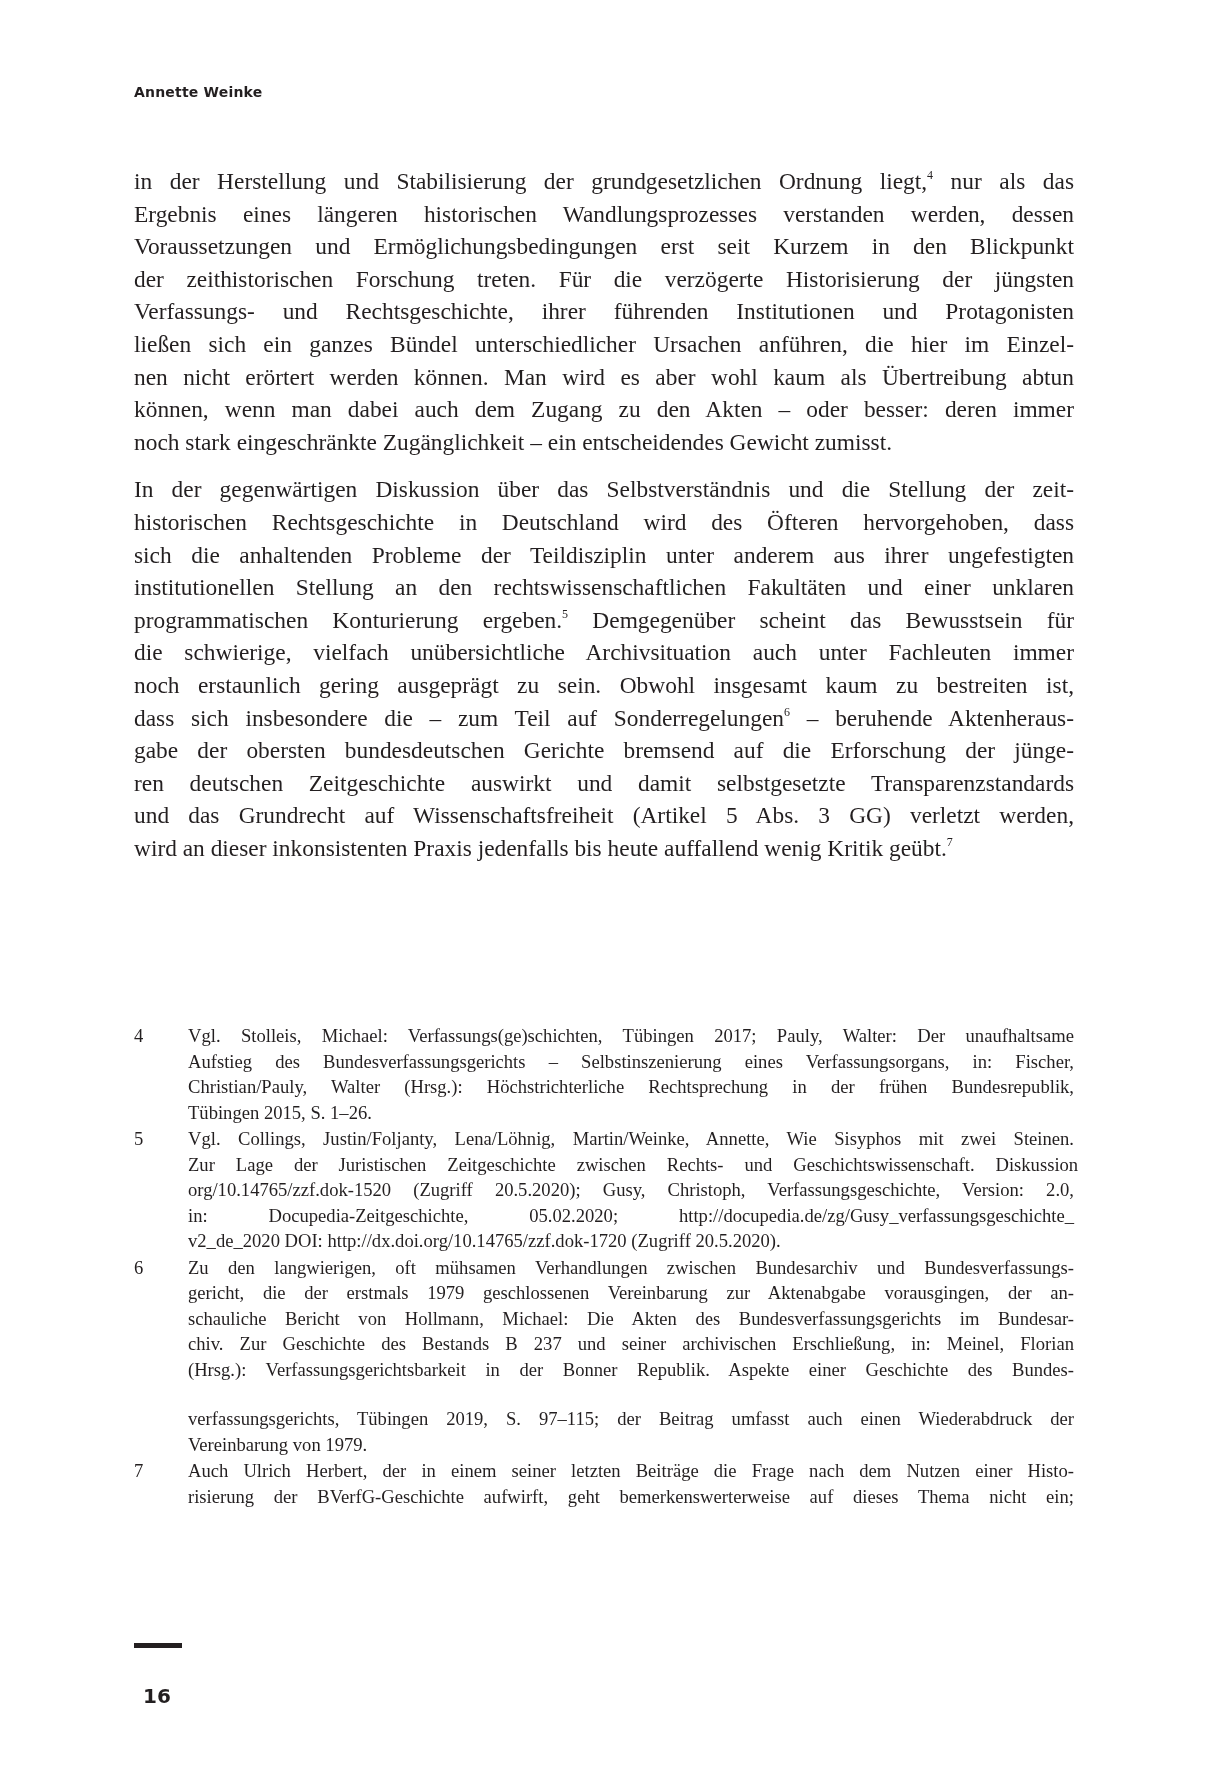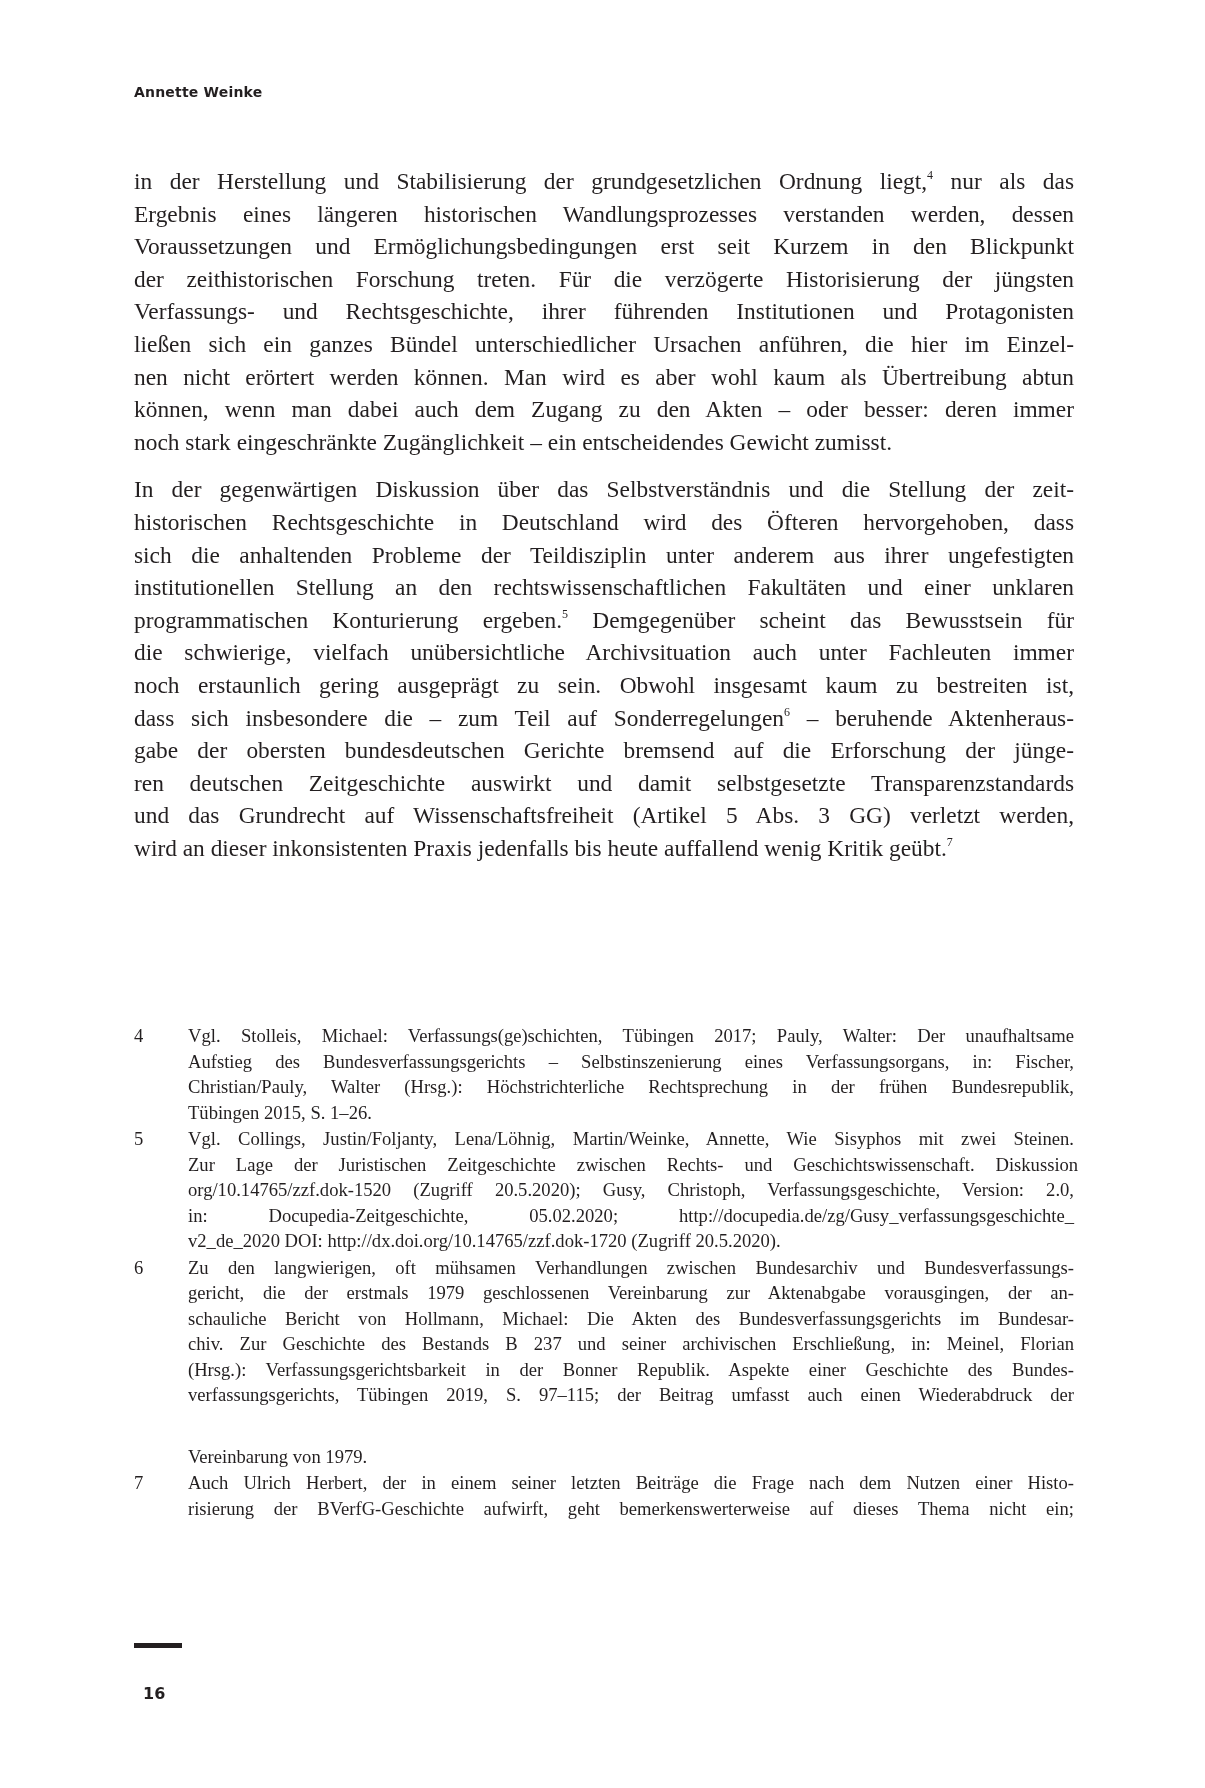--- a/index.html
+++ b/index.html
@@ -92,21 +92,21 @@
       width: 48px;
       height: 5px;
       background: #231f20;
     }
     .folio {
       position: absolute;
       left: 143px;
       top: 1684px;
       font-family: "DejaVu Sans", sans-serif;
       font-weight: bold;
-      font-size: 16px;
+      font-size: 20px;
       color: #231f20;
     }
   </style>
 </head>
 <body>
 
 <div class="running-head">Annette Weinke</div>
 
 <div class="body-text">
   <p>
@@ -157,22 +157,22 @@
     </div>
   </div>
   <div class="footnote">
     <span class="fn-num">6</span>
     <div class="fn-text">
       <span class="line" style="display: block;"><span style="display: inline-block; white-space: nowrap; word-spacing: 14.7153px;">Zu den langwierigen, oft mühsamen Verhandlungen zwischen Bundesarchiv und Bundesverfassungs-</span></span>
       <span class="line" style="display: block;"><span style="display: inline-block; white-space: nowrap; word-spacing: 13.9702px;">gericht, die der erstmals 1979 geschlossenen Vereinbarung zur Aktenabgabe vorausgingen, der an-</span></span>
       <span class="line" style="display: block;"><span style="display: inline-block; white-space: nowrap; word-spacing: 13.9172px;">schauliche Bericht von Hollmann, Michael: Die Akten des Bundesverfassungsgerichts im Bundesar-</span></span>
       <span class="line" style="display: block;"><span style="display: inline-block; white-space: nowrap; word-spacing: 11.4447px;">chiv. Zur Geschichte des Bestands B 237 und seiner archivischen Erschließung, in: Meinel, Florian</span></span>
       <span class="line" style="display: block;"><span style="display: inline-block; white-space: nowrap; word-spacing: 14.8969px;">(Hrsg.): Verfassungsgerichtsbarkeit in der Bonner Republik. Aspekte einer Geschichte des Bundes-</span></span>
-      <span class="line" style="display: block;"><span style="display: inline-block; white-space: nowrap; word-spacing: 13.3295px;">verfassungsgerichts, Tübingen 2019, S. 97–115; der Beitrag umfasst auch einen Wiederabdruck der</span></span>
-      <span class="line last" style="display: block;"><span style="display: inline-block; white-space: nowrap; margin-top: 36px;">Vereinbarung von 1979.</span></span>
+      <span class="line" style="display: block; margin-top: 24px;"><span style="display: inline-block; white-space: nowrap; word-spacing: 13.3295px;">verfassungsgerichts, Tübingen 2019, S. 97–115; der Beitrag umfasst auch einen Wiederabdruck der</span></span>
+      <span class="line last" style="display: block;"><span style="display: inline-block; white-space: nowrap;">Vereinbarung von 1979.</span></span>
     </div>
   </div>
   <div class="footnote">
     <span class="fn-num">7</span>
     <div class="fn-text">
       <span class="line" style="display: block;"><span style="display: inline-block; white-space: nowrap; word-spacing: 10.4667px;">Auch Ulrich Herbert, der in einem seiner letzten Beiträge die Frage nach dem Nutzen einer Histo-</span></span>
       <span class="line" style="display: block;"><span style="display: inline-block; white-space: nowrap; word-spacing: 15.0609px;">risierung der BVerfG-Geschichte aufwirft, geht bemerkenswerterweise auf dieses Thema nicht ein;</span></span>
     </div>
   </div>
 </div>

